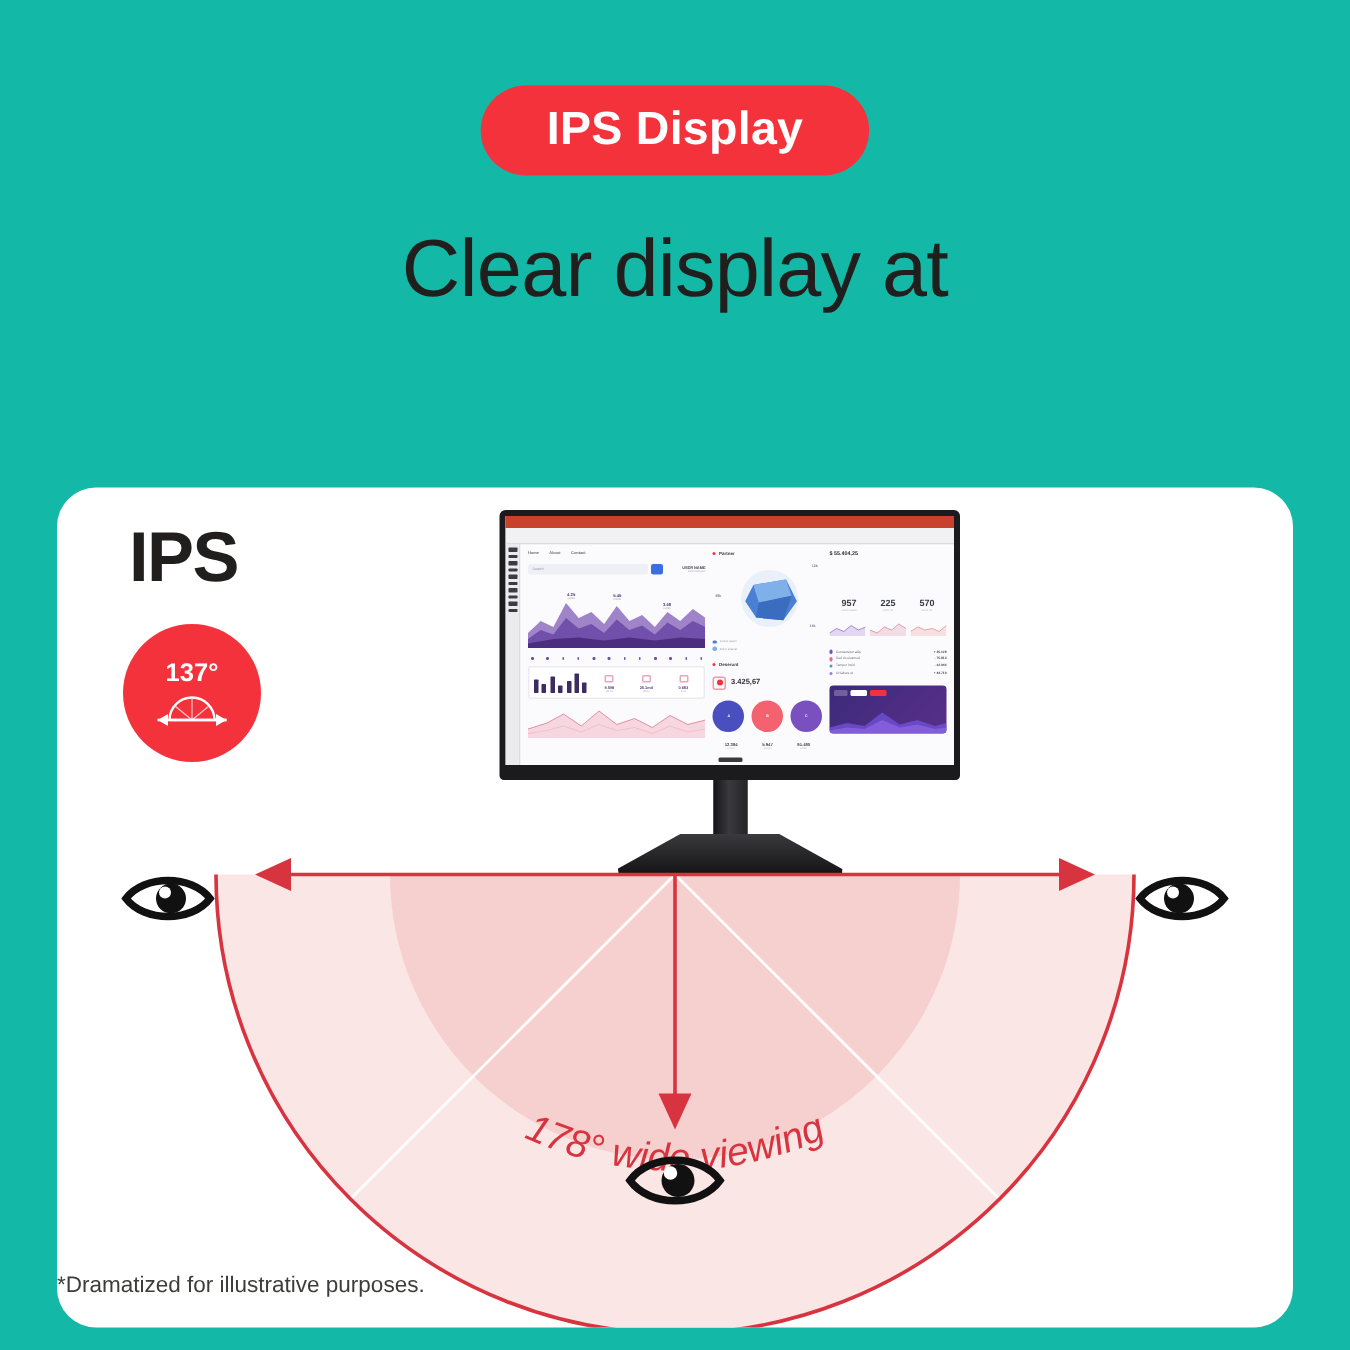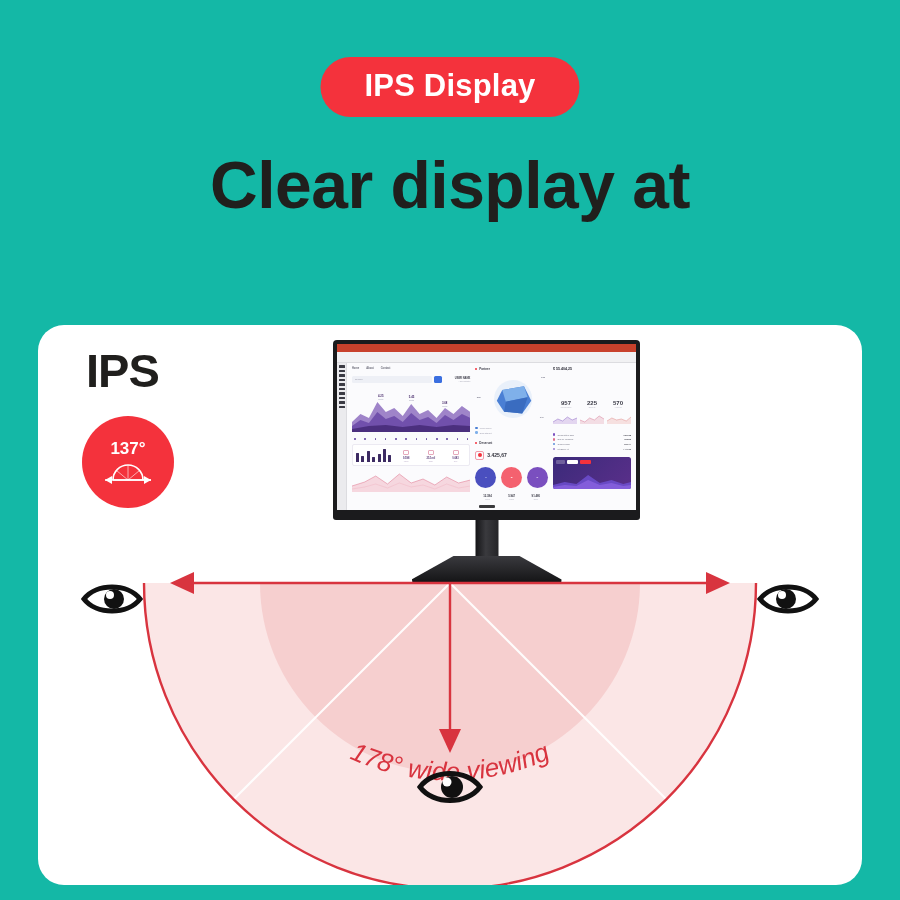--- a/index.html
+++ b/index.html
@@ -30,22 +30,22 @@
     white-space: nowrap;
     line-height: 1;
   }
 
   
   #headline {
     position: absolute;
     left: 0; right: 0; top: 148px;
     text-align: center;
     color: #201f1d;
-    font-size: 66px;
-    font-weight: 700;
+    font-size: 54px;
+    font-weight: 400;
     line-height: 1.15;
     letter-spacing: -0.5px;
   }
   #headline .l { display: block; }
 
   
   #card {
     position: absolute;
     left: 38px; top: 325px;
     width: 824px; height: 560px;
@@ -566,14 +566,15 @@
     </svg>
 
     <svg style="position:absolute;left:50%;transform:translateX(-50%);top:438px;width:70px;height:48px" viewBox="0 0 70 48">
       <path d="M5 24 C18 6, 52 6, 65 24 C52 42, 18 42, 5 24 Z" fill="none" stroke="#111" stroke-width="5"></path>
       <circle cx="37" cy="24" r="11" fill="#111"></circle>
       <circle cx="32" cy="19" r="4.5" fill="#fff"></circle>
     </svg>
 
   </div>
 
+  <div id="footnote">*Dramatized for illustrative purposes.</div>
 
 </div>
 
 </body></html>

